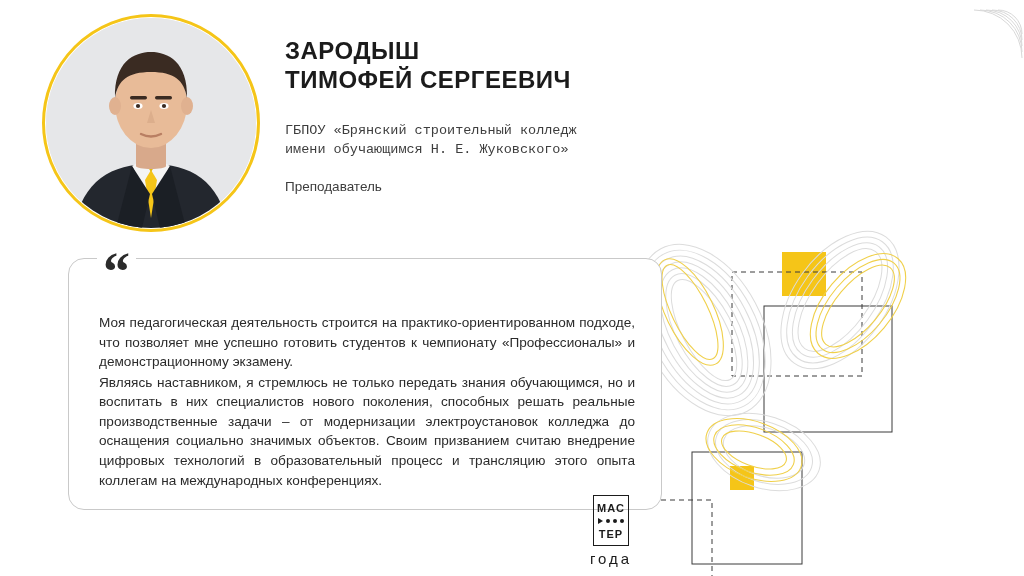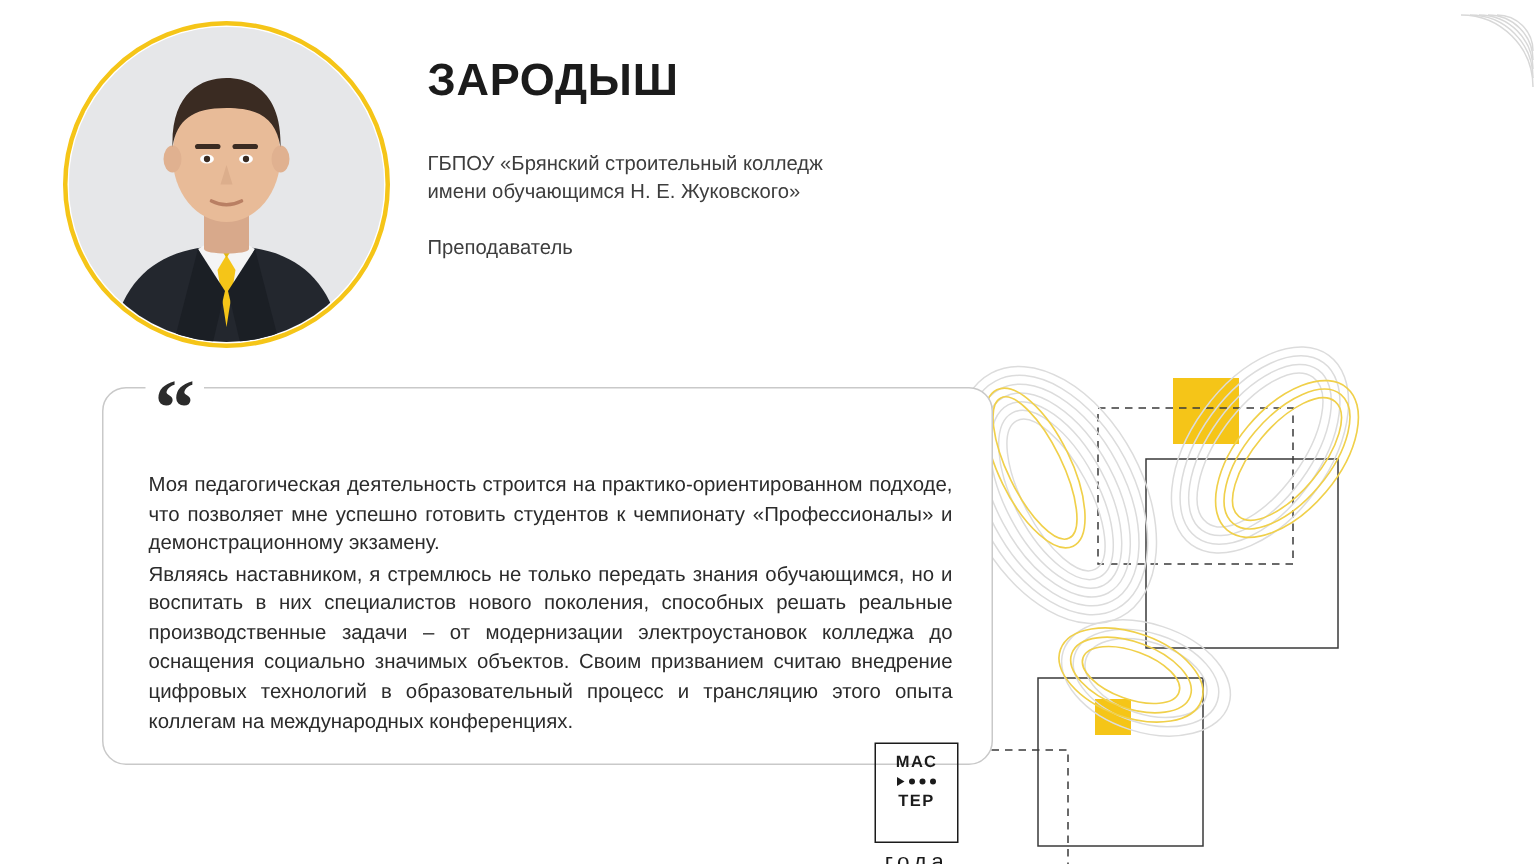--- a/index.html
+++ b/index.html
@@ -59,34 +59,35 @@
   .portrait-clip svg { display: block; }
 
   
   .header {
     position: absolute;
     left: 285px;
     top: 36px;
     width: 480px;
   }
   .name {
-    font-size: 30px;
+    font-size: 24px;
     font-weight: bold;
     letter-spacing: 0.5px;
     line-height: 1.22;
     color: #1b1b1b;
     margin: 0;
     text-transform: uppercase;
   }
   .org {
     margin-top: 26px;
     font-size: 13.5px;
     line-height: 1.42;
     color: #3d3d3d;
     max-width: 340px;
+    font-family: Liberation Mono, monospace;
   }
   .role {
     margin-top: 20px;
     font-size: 13.5px;
     color: #3d3d3d;
   }
 
   
   .quote-card {
     position: absolute;
@@ -133,25 +134,25 @@
 
   
   .logo {
     position: absolute;
     left: 575px;
     top: 495px;
     width: 72px;
     text-align: center;
   }
   .logo-box {
-    width: 56px;
+    width: 36px;
     margin: 0 auto;
     border: 1px solid #1b1b1b;
     box-sizing: border-box;
-    padding: 5px 0 20px;
+    padding: 5px 0 4px;
     font-size: 11px;
     font-weight: bold;
     letter-spacing: 1px;
     line-height: 1.28;
     color: #1b1b1b;
   }
   .logo-row {
     display: flex;
     align-items: center;
     justify-content: center;
@@ -274,20 +275,21 @@
 
         <path d="M95 116 Q105 121 115 116" stroke="#b97f63" stroke-width="2.4" fill="none" stroke-linecap="round"></path>
       </svg>
     </div>
     <div class="portrait-ring"></div>
   </div>
 
   <div class="header">
     <h1 class="name">
       <span>ЗАРОДЫШ</span><br>
+      <span>ТИМОФЕЙ СЕРГЕЕВИЧ</span>
     </h1>
     <div class="org">
       <span>ГБПОУ «Брянский строительный колледж</span><br>
       <span>имени обучающимся Н. Е. Жуковского»</span>
     </div>
     <div class="role">Преподаватель</div>
   </div>
 
   <div class="quote-card">
     <div class="quote-mark">“</div>

